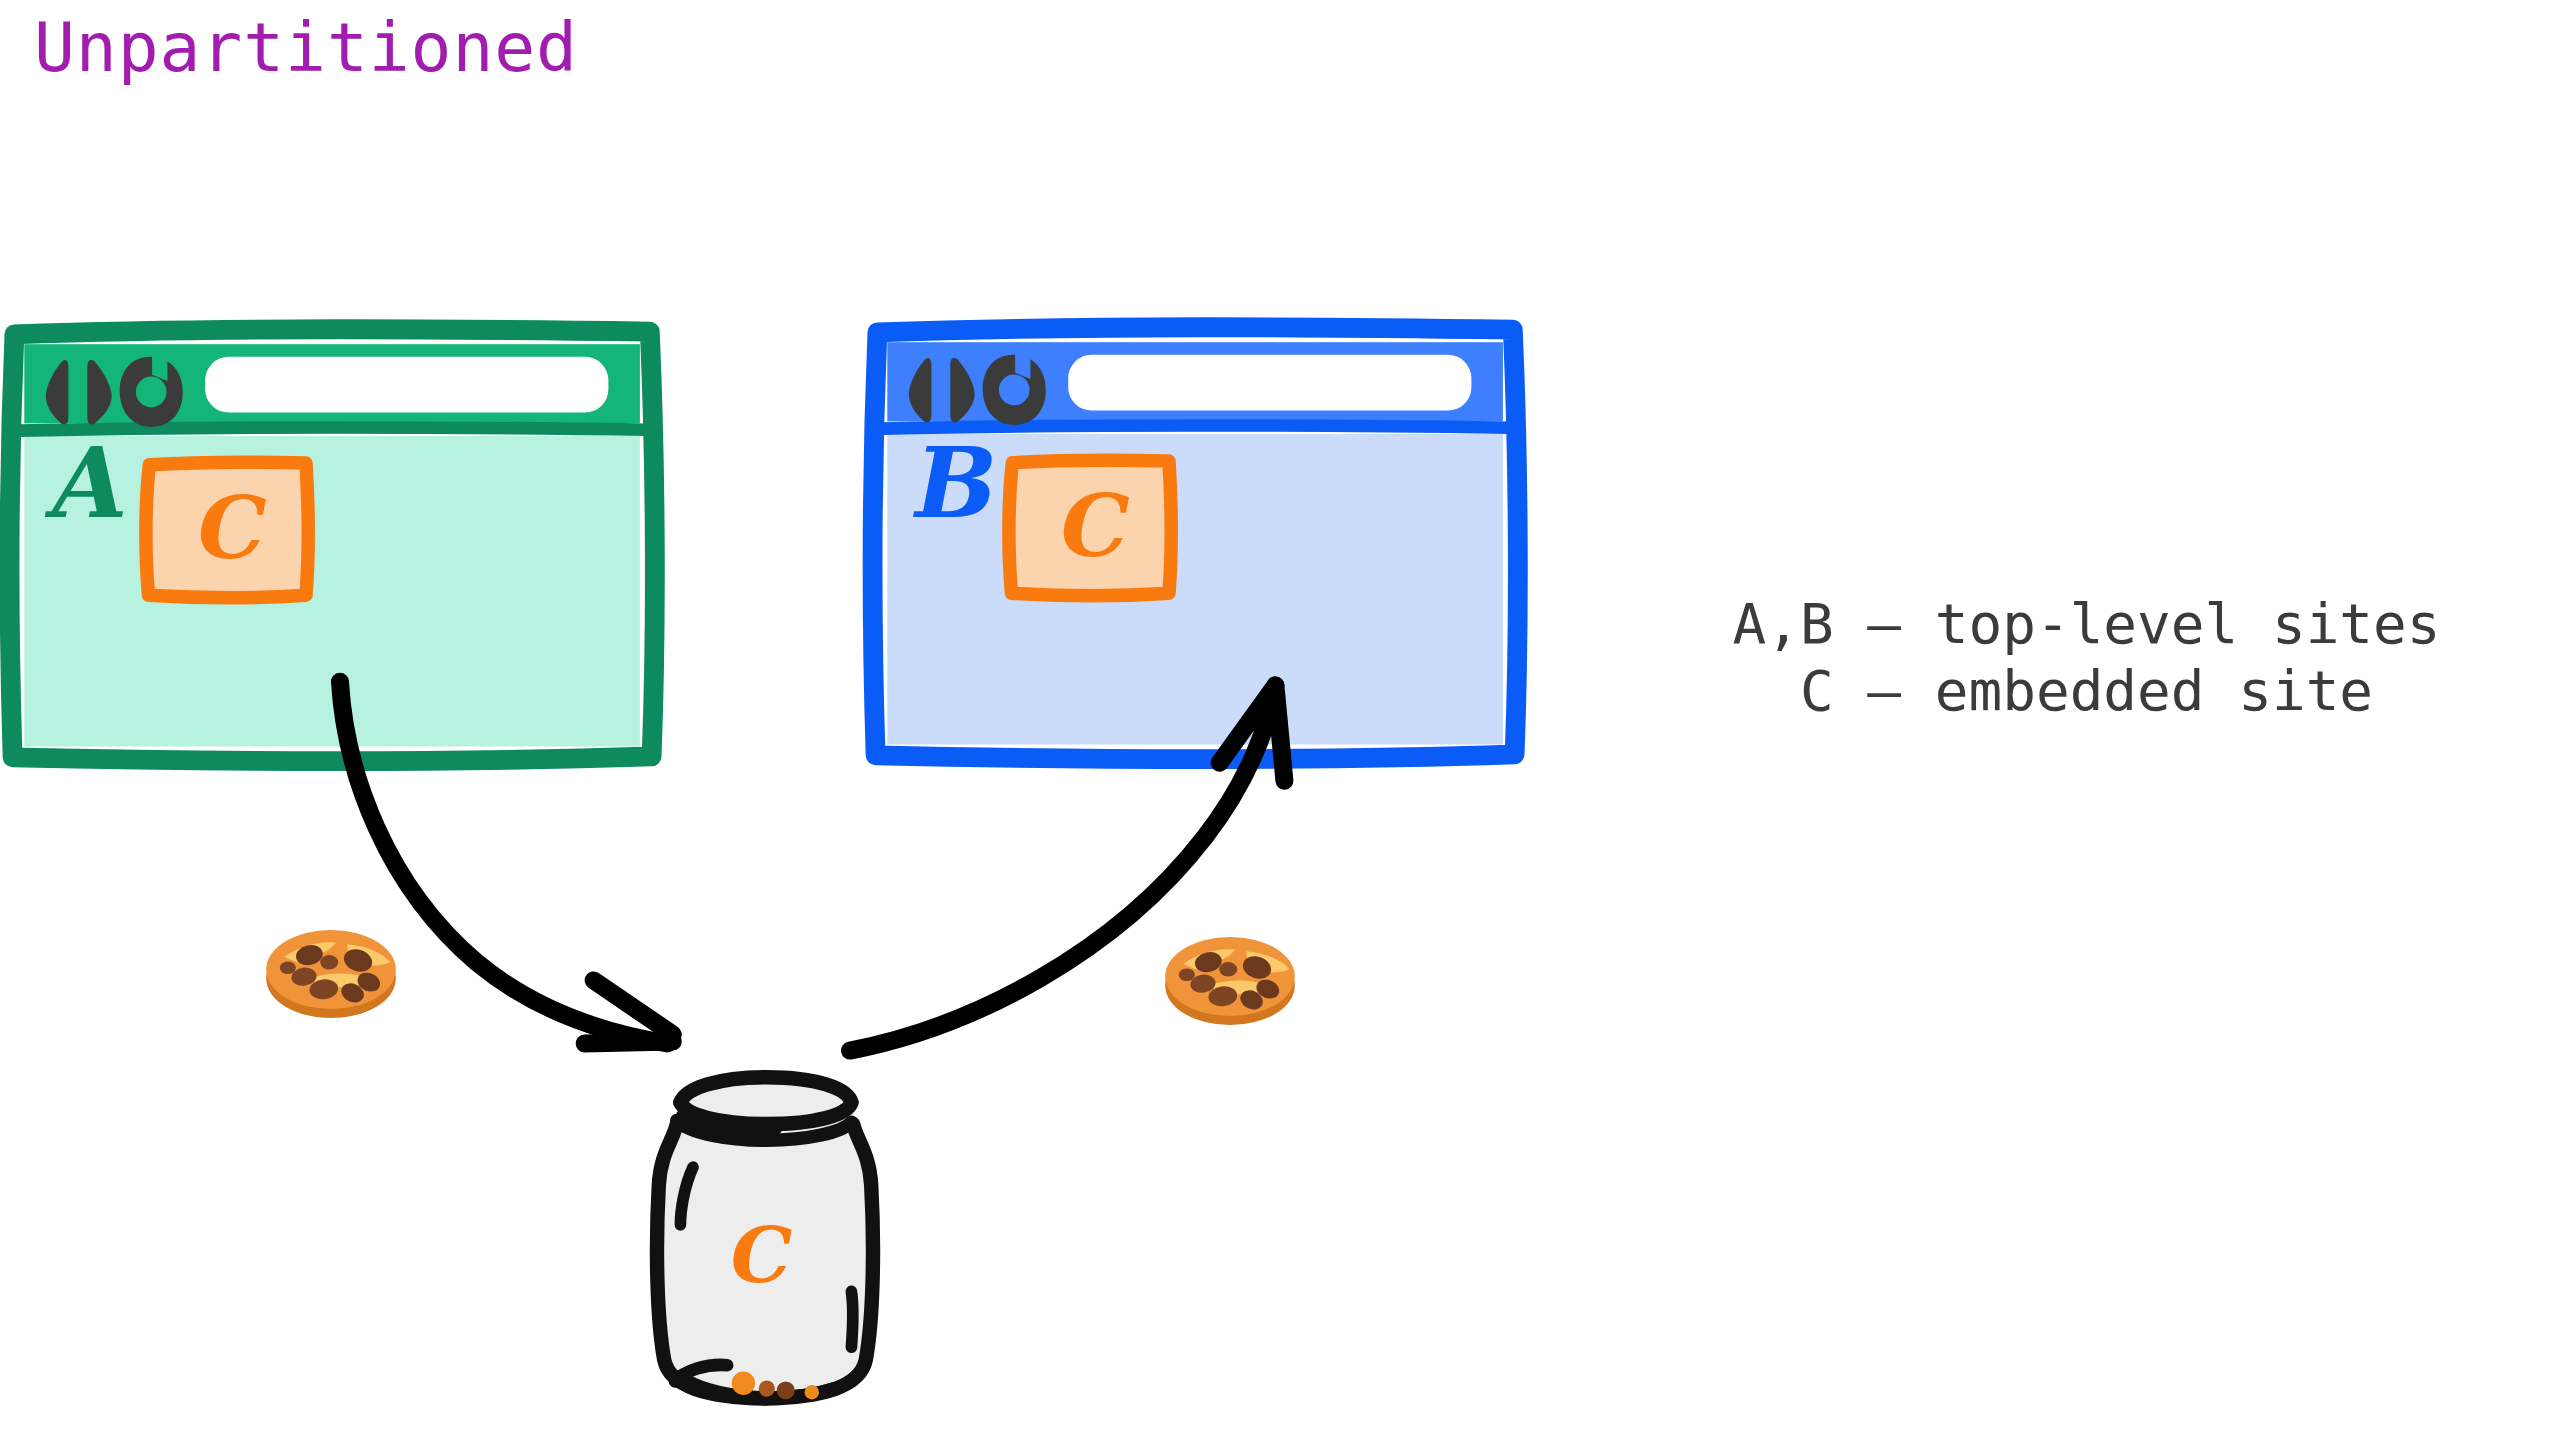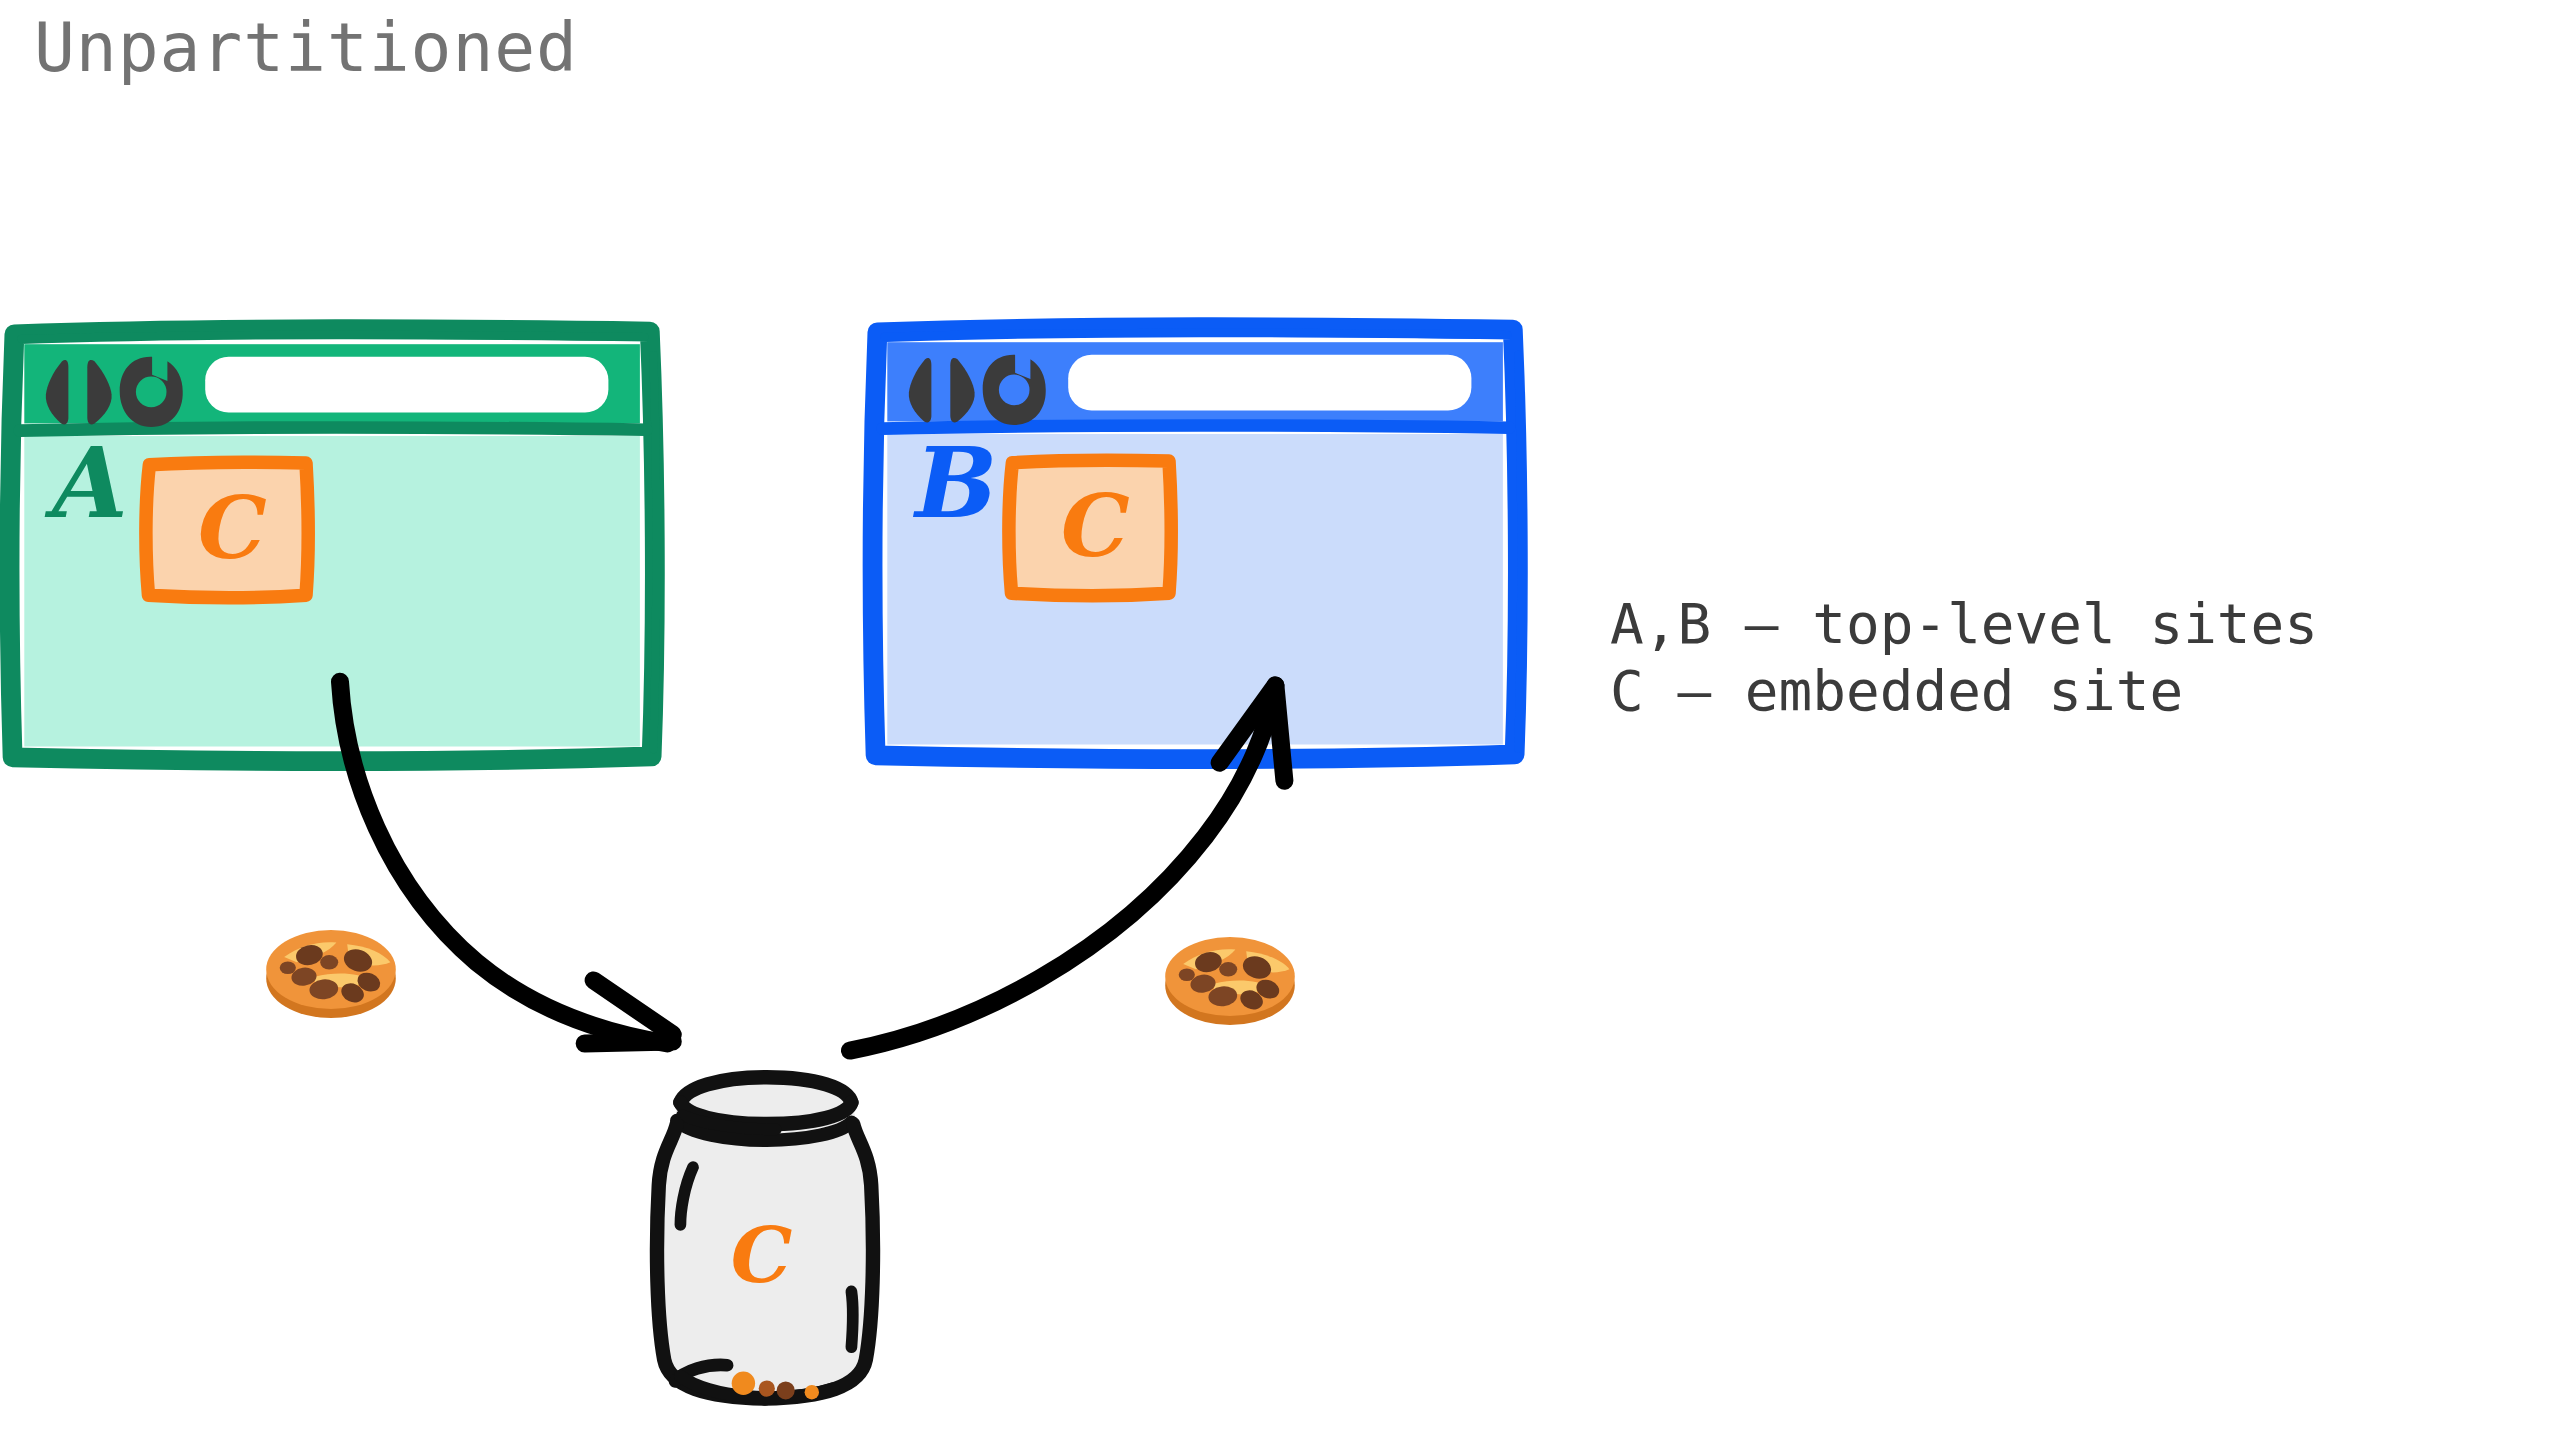--- a/index.html
+++ b/index.html
@@ -18,31 +18,31 @@
 
   
   #page-title {
     position: absolute;
     left: 34px;
     top: 14.4px;
     font-family: "DejaVu Sans Mono", monospace;
     font-size: 68px;
     line-height: 1.0;
     letter-spacing: 0.9px;
-    color: #737373;
+    color: #a21caf;
     white-space: nowrap;
   }
 
   
   #legend {
     position: absolute;
     left: 1610px;
     top: 594px;
     width: 953px;
-    text-align: left;
+    text-align: center;
     font-family: "DejaVu Sans Mono", monospace;
     font-size: 56px;
     line-height: 1.08;
     color: #3b3b3b;
     white-space: nowrap;
   }
   #legend .legend-line { display: block; }
   #legend .legend-line + .legend-line { margin-top: 7px; }
 
   

